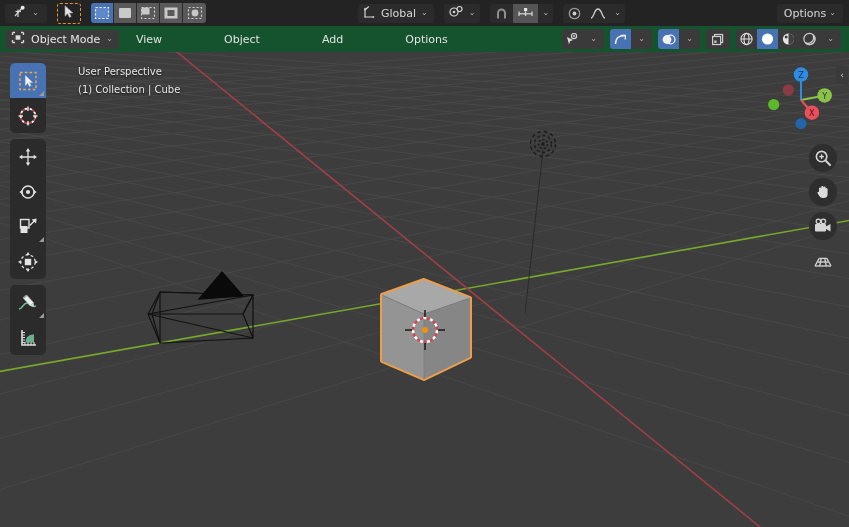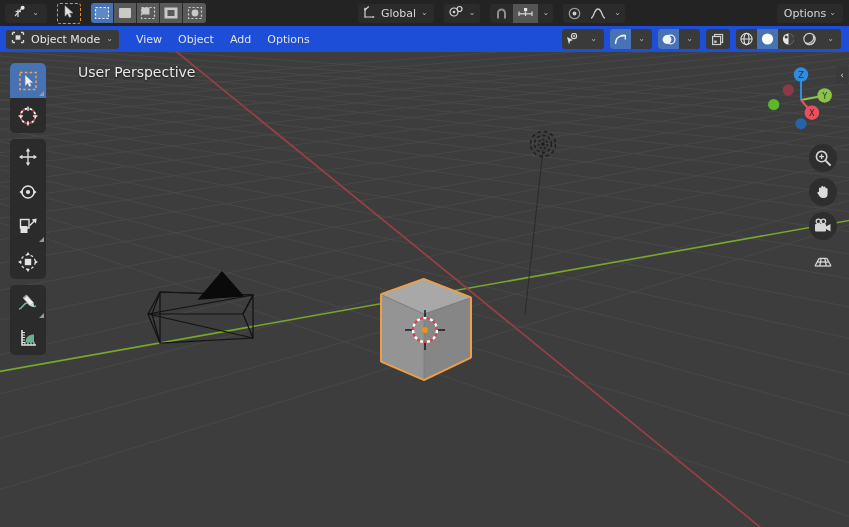--- a/index.html
+++ b/index.html
@@ -63,21 +63,21 @@
   .seg .cell { display:flex; align-items:center; justify-content:center; padding:0 4px; height:19px;}
   .seg .cell.on { background: #555; }
   .seg .cell.first { border-radius:3px 0 0 3px; }
   .seg .cell.last { border-radius:0 3px 3px 0; }
 
   .options-btn { margin-right: 6px; padding: 0 7px; gap: 3px; }
 
   
   .header {
     position: absolute; left: 0; top: 26px; width: 849px; height: 26px;
-    background: #1d4ed8;
+    background: #14532d;
     display: flex; align-items: center;
   }
   .mode-btn {
     margin-left: 6px; height: 19px; background: #3a3a3a; border-radius: 3px;
     display: flex; align-items: center; gap: 6px; padding: 0 6px 0 5px;
     min-width: 110px;
   }
   .menu-item {
     height: 19px; padding: 0 7px; display: flex; align-items: center;
     border-radius: 3px; color: #e2e2e2; margin-left: 2px;
@@ -94,21 +94,21 @@
 
   
   .viewport {
     position: absolute; left: 0; top: 52px; width: 849px; height: 475px;
     background: #3d3d3d; overflow: hidden;
   }
   .vp-svg { position:absolute; left:0; top:0; }
 
   
   .vp-text { position: absolute; left: 78px; top: 11px; line-height: 18px;
-             font-size: 14px; color: #e8e8e8; text-shadow: 0 1px 2px rgba(0,0,0,.75); }
+             font-size: 10px; color: #e8e8e8; text-shadow: 0 1px 2px rgba(0,0,0,.75); }
   .vp-text div { white-space: nowrap; }
 
   
   .toolbar {
     position: absolute; left: 10px; top: 11px; width: 36px;
     display: flex; flex-direction: column; gap: 0;
   }
   .tool-grp { background: #2b2b2b; border-radius: 5px; overflow: hidden; margin-bottom: 6px; }
   .tool {
     width: 36px; height: 35px; display: flex; align-items: center; justify-content: center;
@@ -278,21 +278,21 @@
         <svg width="14" height="13" viewBox="0 0 14 13">
           <path d="M1.5 1.5 H4 M1.5 1.5 V4 M12.5 1.5 H10 M12.5 1.5 V4
                    M1.5 11.5 H4 M1.5 11.5 V9 M12.5 11.5 H10 M12.5 11.5 V9" stroke="#dcdcdc" stroke-width="1.3" fill="none"></path>
           <rect x="4.6" y="4.3" width="4.8" height="4.4" fill="#dcdcdc"></rect>
         </svg>
       </span>
       <span style="flex:1">Object Mode</span>
       <span class="chev">⌄</span>
     </div>
 
-    <div style="display:flex; margin-left:8px;">
+    <div style="display:flex; margin-left:8px;gap:46px;">
       <div class="menu-item">View</div>
       <div class="menu-item">Object</div>
       <div class="menu-item">Add</div>
       <div class="menu-item">Options</div>
     </div>
 
     <div class="spacer"></div>
 
     <div style="display:flex; align-items:center; gap:6px; margin-right:8px;">
 
@@ -488,20 +488,21 @@
             <path d="M-20 0 H-13"></path>
               <path d="M13 0 H20"></path>
           </g>
           <circle r="3" fill="#f0920f"></circle>
         </g>
       </g>
     </svg>
 
     <div class="vp-text">
       <div>User Perspective</div>
+      <div>(1) Collection | Cube</div>
     </div>
 
     <div class="toolbar">
 
       <div class="tool-grp">
         <div class="tool active">
           <svg width="18" height="20" viewBox="0 0 18 20">
             <rect x="1" y="1.5" width="16" height="17" fill="none" stroke="#f0a949" stroke-width="1.5" stroke-dasharray="2.6 2.2"></rect>
             <path d="M6.4 4.6 L6.4 14.4 L8.8 12.1 L10.4 15.4 L12 14.6 L10.4 11.4 L13.6 11.4 Z" fill="#f2f2f2" stroke="#d4d4d4" stroke-width="0.5"></path>
           </svg>

